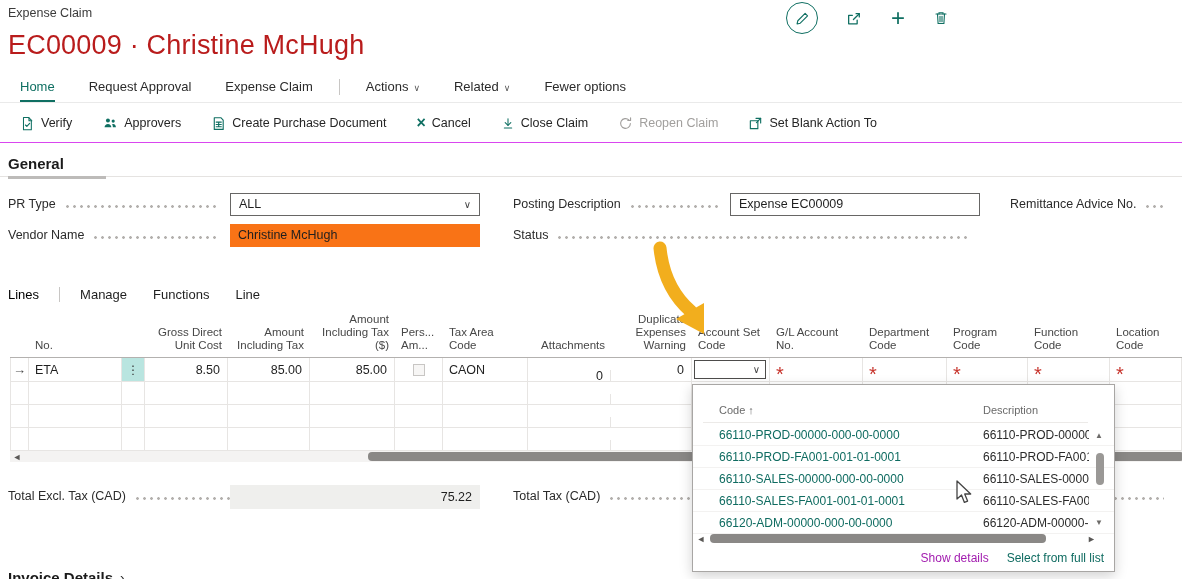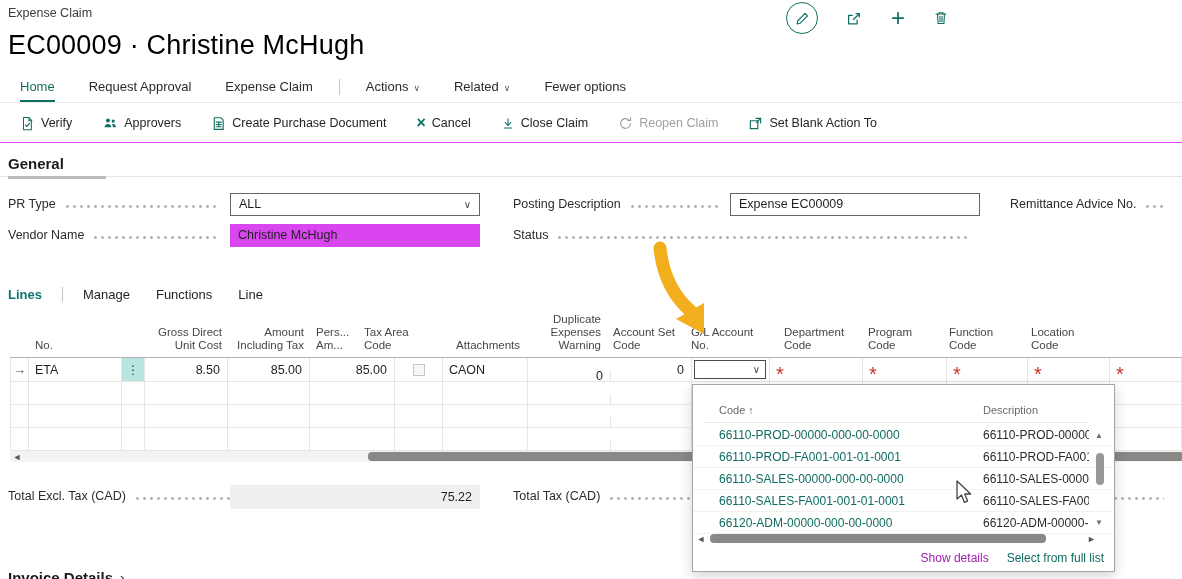--- a/index.html
+++ b/index.html
@@ -6,21 +6,21 @@
   html,body { width:1182px; height:579px; overflow:hidden; background:#fff;
     font-family:"Liberation Sans", sans-serif; color:#1f1f1f; }
   .abs { position:absolute; }
   
   .breadcrumb { left:8px; top:6px; font-size:12.5px; color:#3b3b3b; }
   .hdr-icons { left:786px; top:2px; display:flex; align-items:center; gap:28px; }
   .icon-circle { width:32px; height:32px; border:1px solid #0f6f62; border-radius:50%;
     display:flex; align-items:center; justify-content:center; }
   .ticon { color:#0f6f62; display:flex; align-items:center; }
   .plus-glyph { font-size:24px; font-weight:300; color:#0f6f62; line-height:20px; }
-  .page-title { left:8px; top:30px; font-size:27px; font-weight:400; color:#000000; letter-spacing:.2px;text-align:center; }
+  .page-title { left:8px; top:30px; font-size:27px; font-weight:400; color:#b91c1c; letter-spacing:.2px;text-align:center; }
   
   .nav { left:0; top:79px; right:0; height:24px; border-bottom:1px solid #eaeaea;
     display:flex; align-items:flex-start; padding-left:20px; font-size:13px;text-align:right; }
   .nav .tab { margin-right:34px; color:#2b2b2b; cursor:default; padding-bottom:6px; }
   .nav .tab.active { color:#0f6f62; border-bottom:2px solid #0f6f62; }
   .nav .vdiv { width:1px; height:16px; background:#c8c6c4; margin:0 26px 0 -8px; }
   .caret { font-size:9px; color:#555; margin-left:5px; }
   
   .actionbar { left:0; top:104px; right:0; height:39px; border-bottom:1px solid #d946ef;
     display:flex; align-items:center; padding-left:20px; gap:30px; font-size:12.5px; }
@@ -32,27 +32,27 @@
   
   .sec-title { left:8px; top:155px; font-size:15px; font-weight:bold; color:#1b1b1b; }
   .sec-line { left:0; top:176px; right:0; height:1px; background:#e5e3e1; }
   .sec-line-dark { left:8px; top:176px; width:98px; height:3px; background:#bdbbb9; }
   .fieldrow { display:flex; align-items:center; height:22px; font-size:12.5px; }
   .flabel { color:#2b2b2b; white-space:nowrap; }
   .dots { flex:1; align-self:center; height:3px; margin:4px 10px 0 10px;
     background-image:radial-gradient(circle at 1.5px 1.5px,#b3b0ad 1.1px,transparent 1.6px);
     background-size:7px 3px; background-repeat:repeat-x; }
   .fbox { width:250px; height:23px; font-size:12.5px; display:flex; align-items:center; }
-  .fbox.ro { background:#d946ef; padding-left:8px; }
+  .fbox.ro { background:#f97316; padding-left:8px; }
   .fbox.edit { background:#fff; border:1px solid #676665; padding-left:8px; }
   .fbox.sel { background:#fff; border:1px solid #676665; padding-left:8px; justify-content:space-between; padding-right:8px; }
   .sel-caret { font-size:10px; color:#444; }
   
   .lines-tb { left:8px; top:287px; display:flex; align-items:center; gap:26px; font-size:13px; }
-  .lines-tb .cap { font-weight:700; color:#0f766e; }
+  .lines-tb .cap { font-weight:400; color:#000000; }
   .lines-tb .vdiv { width:1px; height:15px; background:#c8c6c4; margin:0 -6px; }
   
   .tbl { left:10px; top:313px; width:1172px; }
   .thead { display:flex; align-items:flex-end; border-bottom:1px solid #b3b1af; min-height:43px;
     font-size:11.5px; line-height:13px; color:#474747; }
   .th { padding:0 6px 5px 6px; }
   .row { display:flex; height:24px; border-bottom:1px solid #e7e5e3; font-size:12.5px; }
   .row.empty { height:23px; }
   .cell { border-right:1px solid #e7e5e3; display:flex; align-items:center; overflow:hidden; }
   .cell:first-child { border-left:1px solid #e7e5e3; }
@@ -235,20 +235,21 @@
   <span>Line</span>
 </div>
 
 <div class="abs tbl">
   <div class="thead">
     <div class="th c0"></div>
     <div class="th c1">No.</div>
     <div class="th c2"></div>
     <div class="th c3 r">Gross Direct Unit Cost</div>
     <div class="th c4 r">Amount Including Tax</div>
+    <div class="th c5 r">Amount Including Tax ($)</div>
     <div class="th c6">Pers... Am...</div>
     <div class="th c7">Tax Area Code</div>
     <div class="th c8 r">Attachments</div>
     <div class="th c9 r">Duplicate Expenses Warning</div>
     <div class="th c10">Account Set Code</div>
     <div class="th c11">G/L Account No.</div>
     <div class="th c12">Department Code</div>
     <div class="th c13">Program Code</div>
     <div class="th c14">Function Code</div>
     <div class="th c15">Location Code</div>

